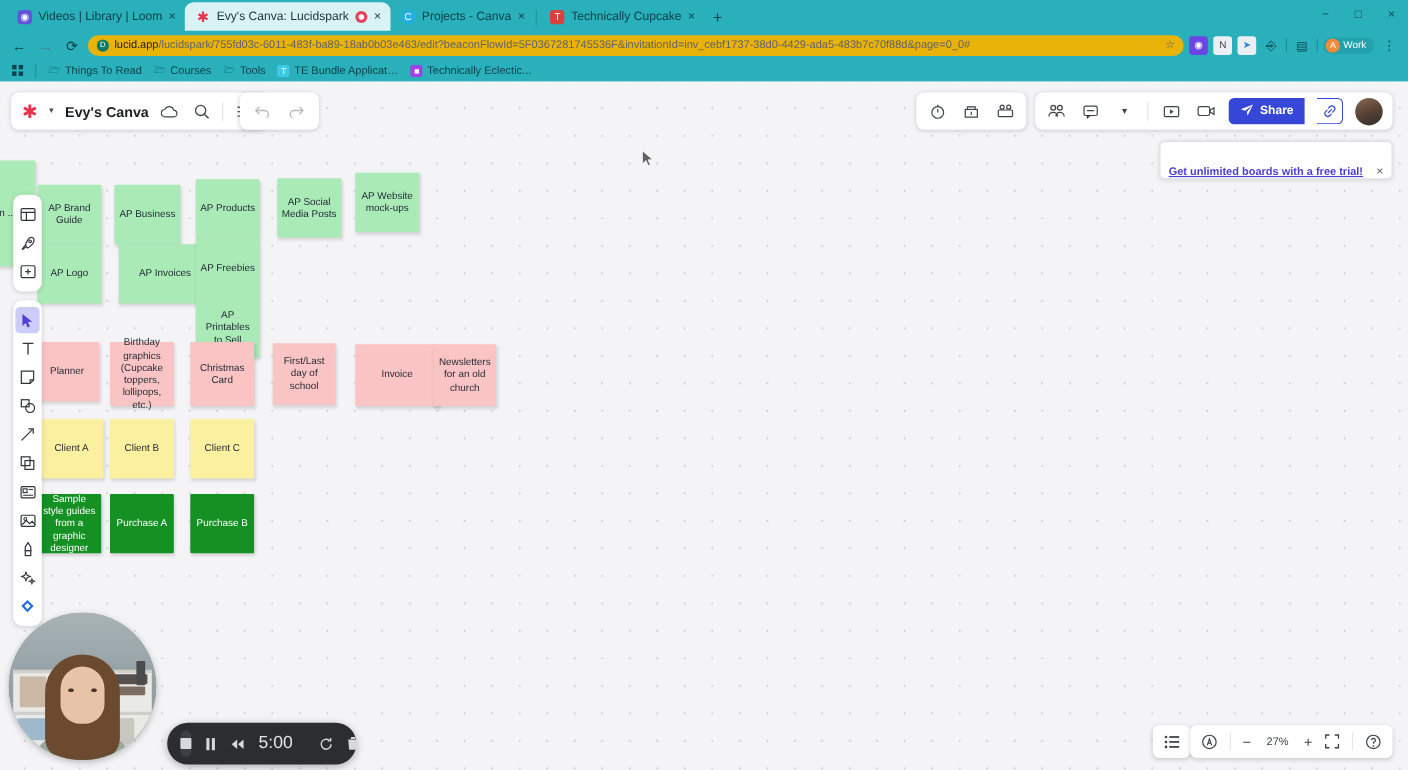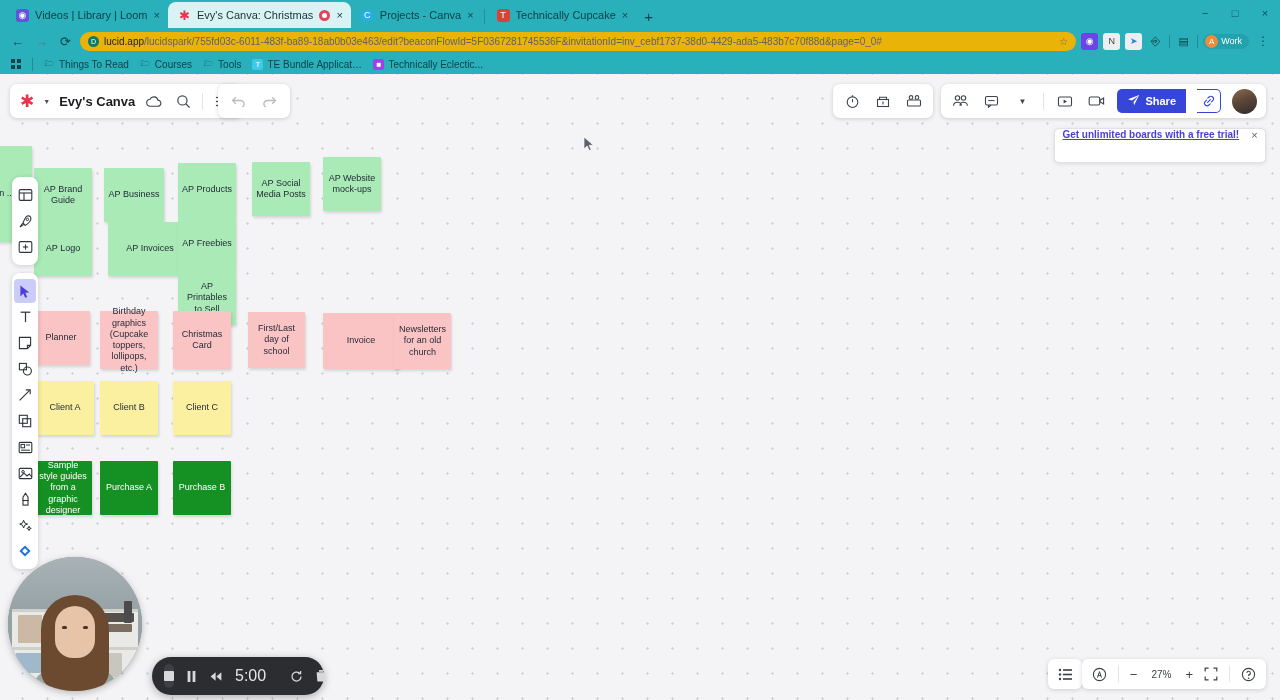--- a/index.html
+++ b/index.html
@@ -109,21 +109,21 @@
   
   .note {
     position: absolute; display: flex; align-items: center; justify-content: center;
     text-align: center; font-size: 9px; line-height: 1.25; color: #1f2733;
     padding: 4px; box-shadow: 1px 2px 3px rgba(0,0,0,.13);
     border-radius: 1px;
   }
   .note.green  { background: #a9eab6; }
   .note.pink   { background: #fbc4c4; }
   .note.yellow { background: #fbf0a0; }
-  .note.dark   { background: #149122; color: #ffffff; margin-top: 12px; }
+  .note.dark   { background: #149122; color: #ffffff; }
 
   
   .topbar-left {
     position: absolute; top: 10px; left: 10px; height: 34px; background: #fff;
     border-radius: 7px; box-shadow: 0 1px 4px rgba(0,0,0,.16);
     display: flex; align-items: center; padding: 0 10px; gap: 9px;
   }
   .logo-ast { color: #e8344e; font-size: 17px; line-height: 1; }
   .chev { font-size: 7px; color: #4a4f57; }
   .board-title { font-size: 13px; font-weight: bold; color: #1b1d21; white-space: nowrap; }
@@ -158,21 +158,21 @@
   .avatar-top {
     width: 25px; height: 25px; border-radius: 50%;
     background: linear-gradient(160deg,#8a6a52 0%,#5d4638 45%,#2f2b2c 100%);
   }
 
   
   .trial-banner {
     position: absolute; top: 54px; right: 14px; width: 212px; height: 35px;
     background: #fff; border: 1px solid #e0e1e5; border-radius: 5px;
     box-shadow: 0 1px 4px rgba(0,0,0,.1);
-    display: flex; align-items: flex-start; justify-content: center; gap: 12px;
+    display: flex; align-items: flex-end; justify-content: center; gap: 12px;
   }
   .trial-link {
     font-size: 10px; color: #4a3fd0; text-decoration: underline; font-weight: bold;
   }
   .trial-close { font-size: 11px; color: #5f6368; }
 
   
   .rail {
     position: absolute; left: 12px; background: #fff; border-radius: 8px;
     box-shadow: 0 1px 5px rgba(0,0,0,.17);
@@ -258,21 +258,21 @@
     <div class="tabstrip">
 
       <div class="tab inactive">
         <span class="tab-favicon" style="background:#6254d8">◉</span>
         <span class="tab-title">Videos | Library | Loom</span>
         <span class="tab-close">×</span>
       </div>
 
       <div class="tab active">
         <span class="tab-favicon" style="background:transparent;color:#e8344e;font-size:13px">✱</span>
-        <span class="tab-title">Evy's Canva: Christmas</span>
+        <span class="tab-title">Evy's Canva: Lucidspark</span>
         <span class="tab-rec"></span>
         <span class="tab-close">×</span>
       </div>
 
       <div class="tab inactive">
         <span class="tab-favicon" style="background:#23b0e5;border-radius:50%">C</span>
         <span class="tab-title">Projects - Canva</span>
         <span class="tab-close">×</span>
       </div>
 

